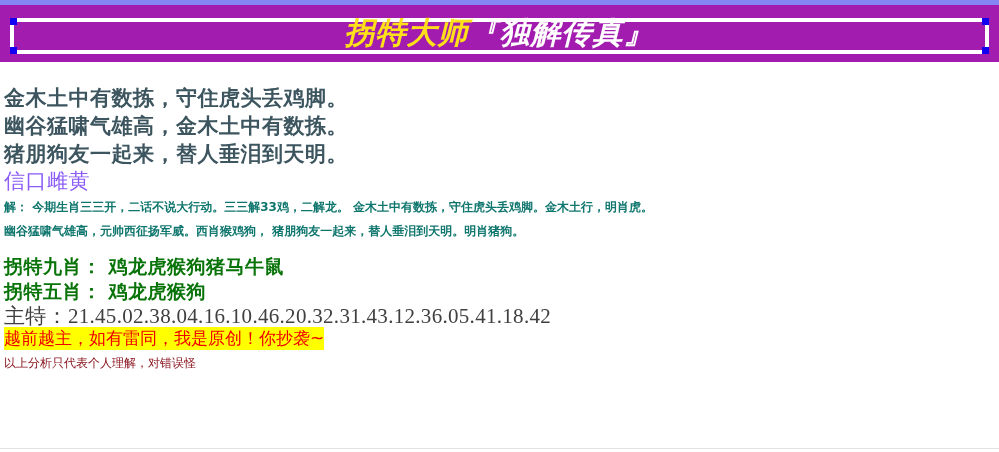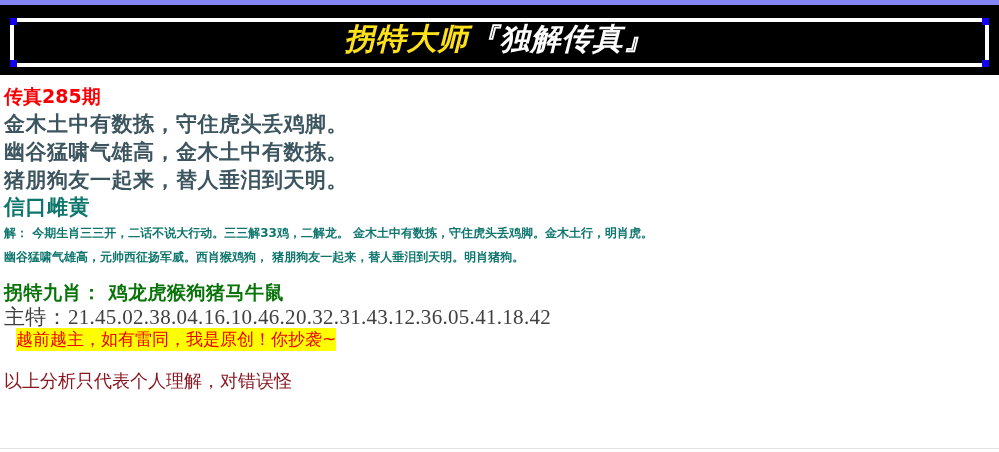--- a/index.html
+++ b/index.html
@@ -26,22 +26,22 @@
     left: 0; top: 0;
     width: 999px; height: 5px;
     background: #2020ee;
     opacity: .55;
   }
   .banner {
     position: absolute;
     left: 0;
     top: 5px;
     width: 999px;
-    height: 70px;
-    background: #000000;
+    height: 57px;
+    background: #a21caf;
     box-sizing: border-box;
   }
   .banner-inner-border {
     position: absolute;
     left: 10px;
     top: 13px;
     right: 10px;
     bottom: 8px;
     border: 4px solid #ffffff;
     box-sizing: border-box;
@@ -90,23 +90,23 @@
     margin-bottom: 1px;
   }
   .poem {
     color: #3c555f;
     font-size: 21px;
     font-weight: bold;
     line-height: 28px;
     letter-spacing: .5px;
   }
   .poem-last {
-    color: #0f766e;
+    color: #8b5cf6;
     font-size: 21px;
-    font-weight: bold;
+    font-weight: normal;
     line-height: 27px;
     letter-spacing: .5px;
   }
   .explain {
     color: #0f766e;
     font-size: 12px;
     font-weight: bold;
     line-height: 24px;
     letter-spacing: 0px;
   }
@@ -121,34 +121,33 @@
   .numbers {
     color: #404040;
     font-size: 21px;
     line-height: 24px;
     letter-spacing: .3px;
     font-family: Liberation Serif, serif;
   }
   .warn-row {
     line-height: 23px;
     margin-top: -1px;
-    margin-left: 12px;
   }
   .warn {
     color: #ee0000;
     background: #ffff00;
     font-size: 17px;
     line-height: 23px;
     padding: 1px 0 2px 0;
   }
   .footnote {
     color: #8a1620;
-    font-size: 18px;
+    font-size: 12px;
     line-height: 27px;
-    margin-top: 16px;
+    margin-top: 0;
   }
   .bottom-rule {
     position: absolute;
     left: 0;
     top: 448px;
     width: 999px;
     height: 1px;
     background: #e2e2e2;
   }
 </style>
@@ -164,31 +163,31 @@
     <div class="notch bl"></div>
     <div class="notch br"></div>
     <div class="banner-title">
       <span class="t-yellow">拐特大师</span><span class="t-white">『独解传真』</span>
     </div>
   </div>
 </div>
 
 <div class="content">
 
-  <div class="line issue-title">传真285期</div>
 
   <div class="line poem">金木土中有数拣，守住虎头丢鸡脚。</div>
   <div class="line poem">幽谷猛啸气雄高，金木土中有数拣。</div>
   <div class="line poem">猪朋狗友一起来，替人垂泪到天明。</div>
   <div class="line poem-last">信口雌黄</div>
 
   <div class="line explain">解： 今期生肖三三开，二话不说大行动。三三解33鸡，二解龙。 金木土中有数拣，守住虎头丢鸡脚。金木土行，明肖虎。</div>
   <div class="line explain">幽谷猛啸气雄高，元帅西征扬军威。西肖猴鸡狗， 猪朋狗友一起来，替人垂泪到天明。明肖猪狗。</div>
 
   <div class="line zodiac zodiac-gap">拐特九肖： 鸡龙虎猴狗猪马牛鼠</div>
+  <div class="line zodiac">拐特五肖： 鸡龙虎猴狗</div>
 
   <div class="line numbers">主特：21.45.02.38.04.16.10.46.20.32.31.43.12.36.05.41.18.42</div>
 
   <div class="line warn-row"><span class="warn">越前越主，如有雷同，我是原创！你抄袭~</span></div>
 
   <div class="line footnote">以上分析只代表个人理解，对错误怪</div>
 </div>
 
 <div class="bottom-rule"></div>
 

